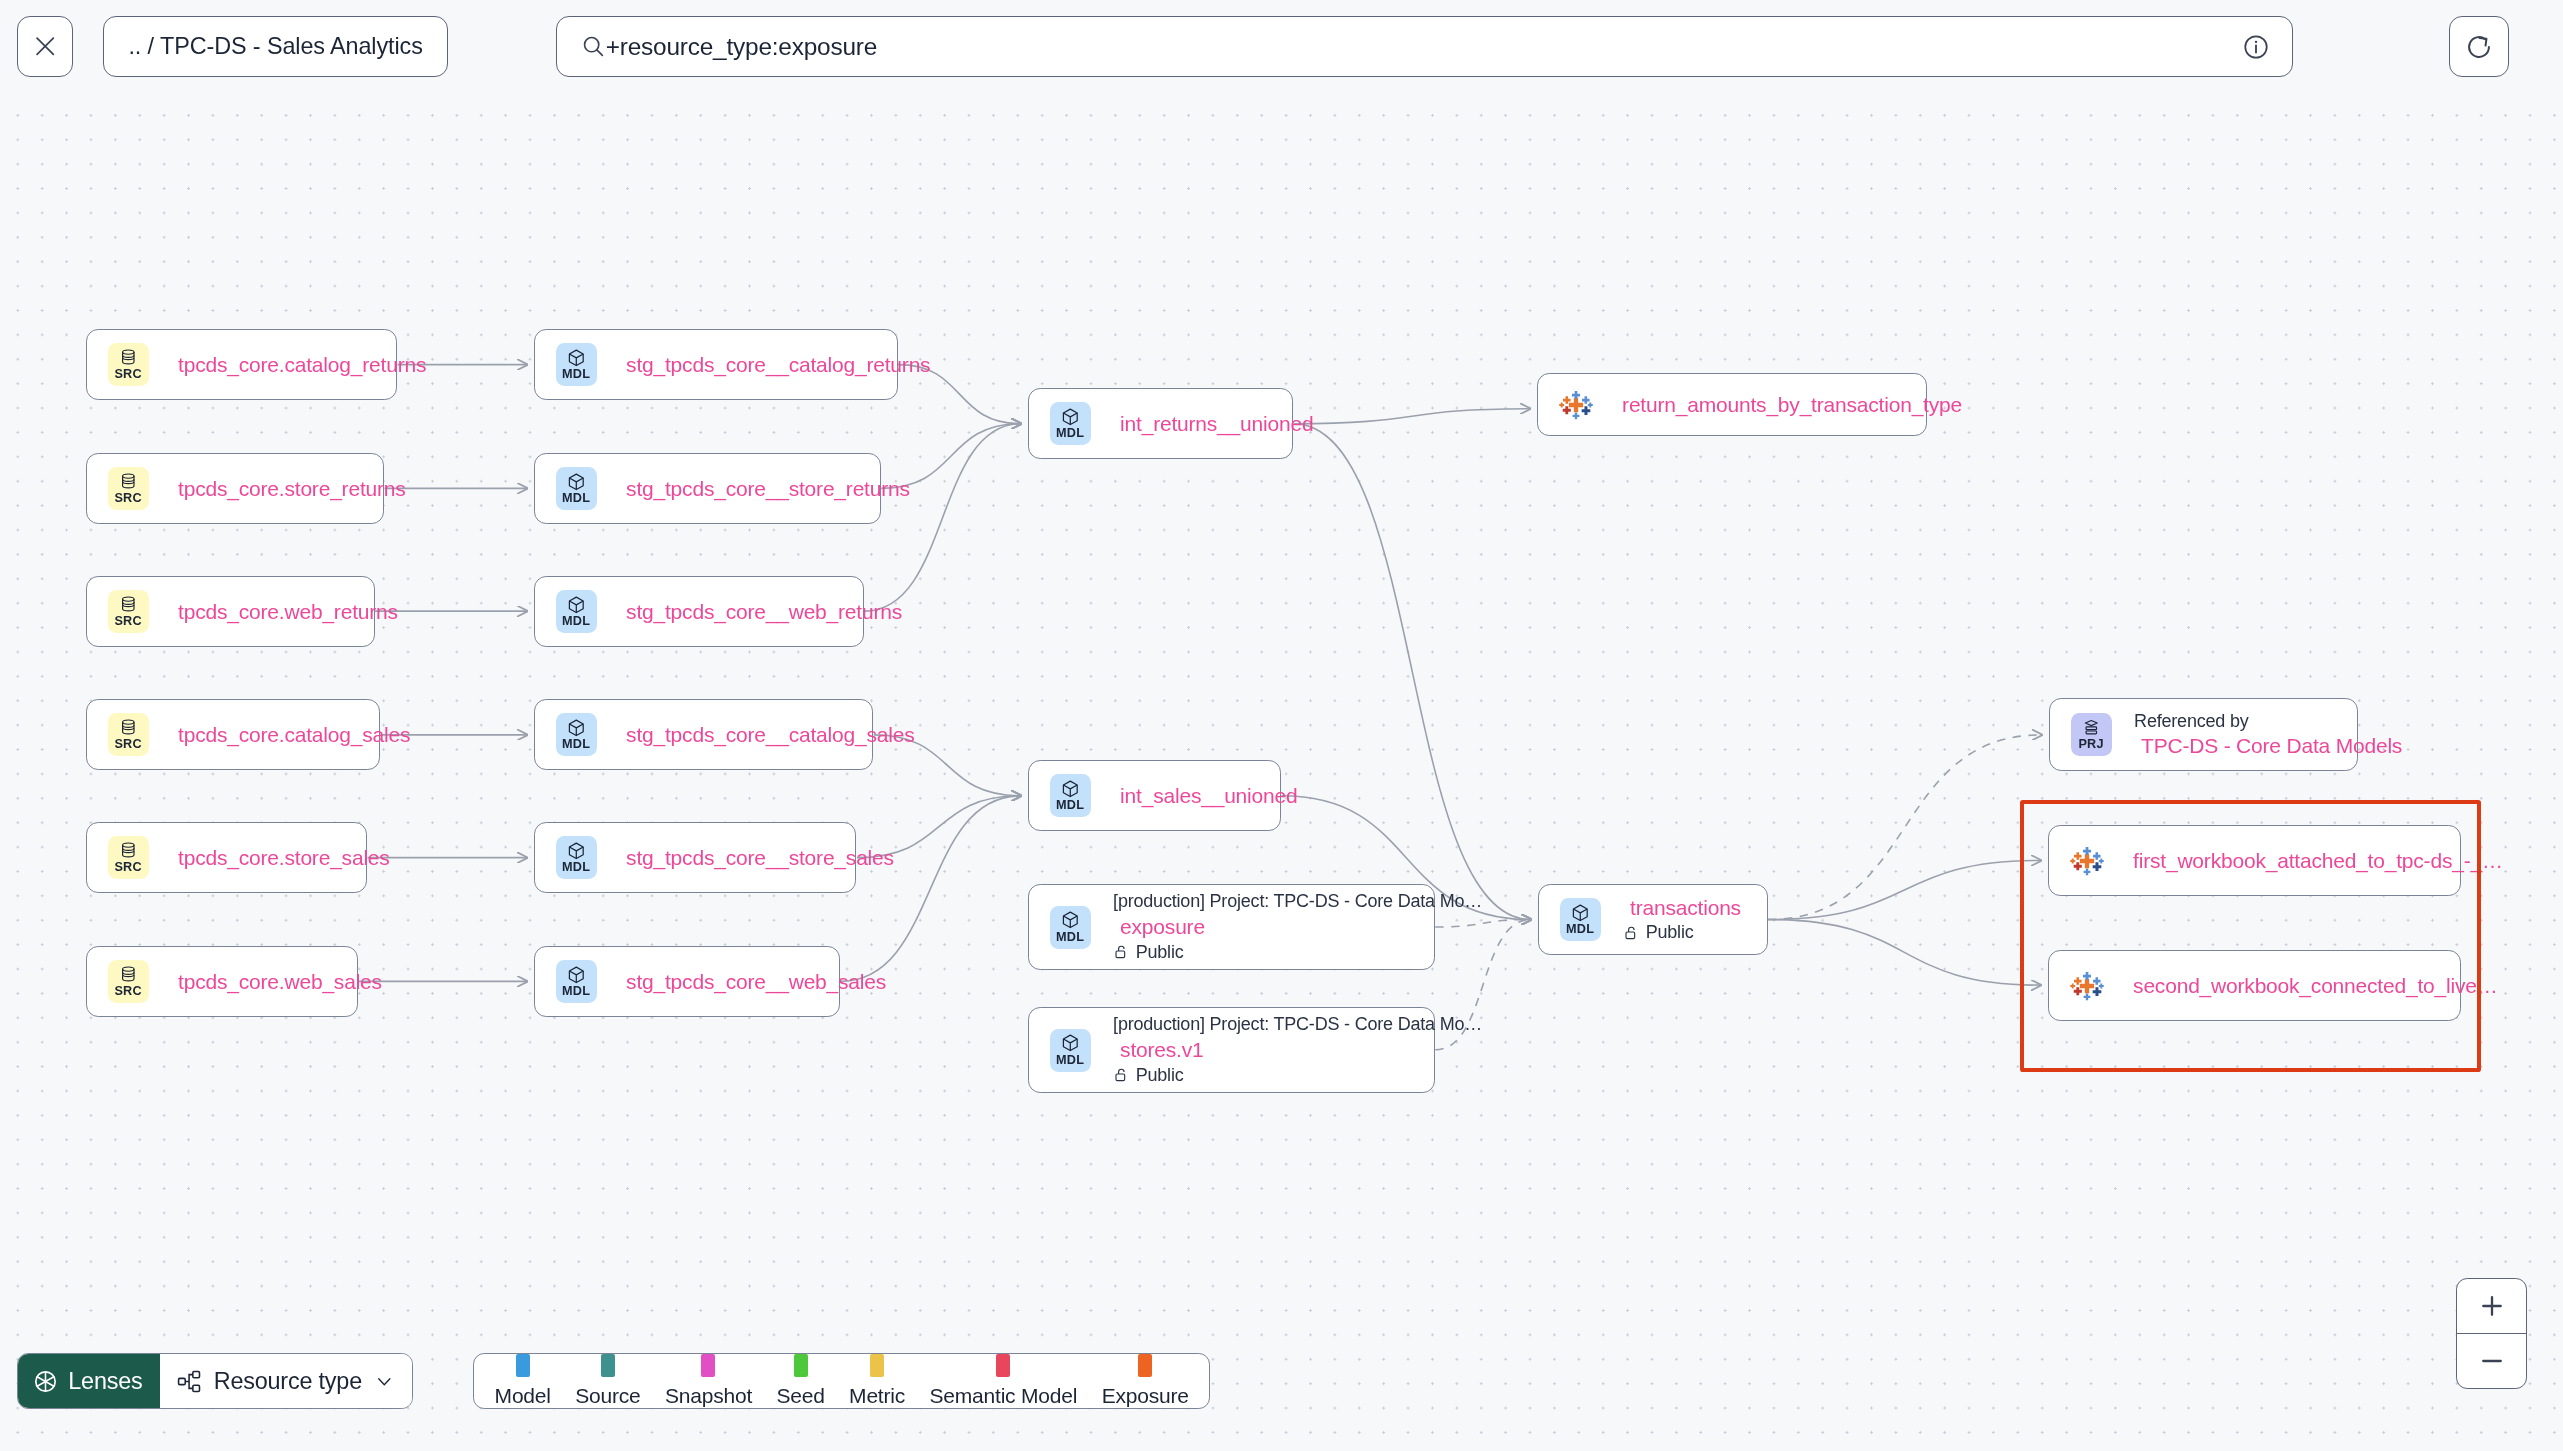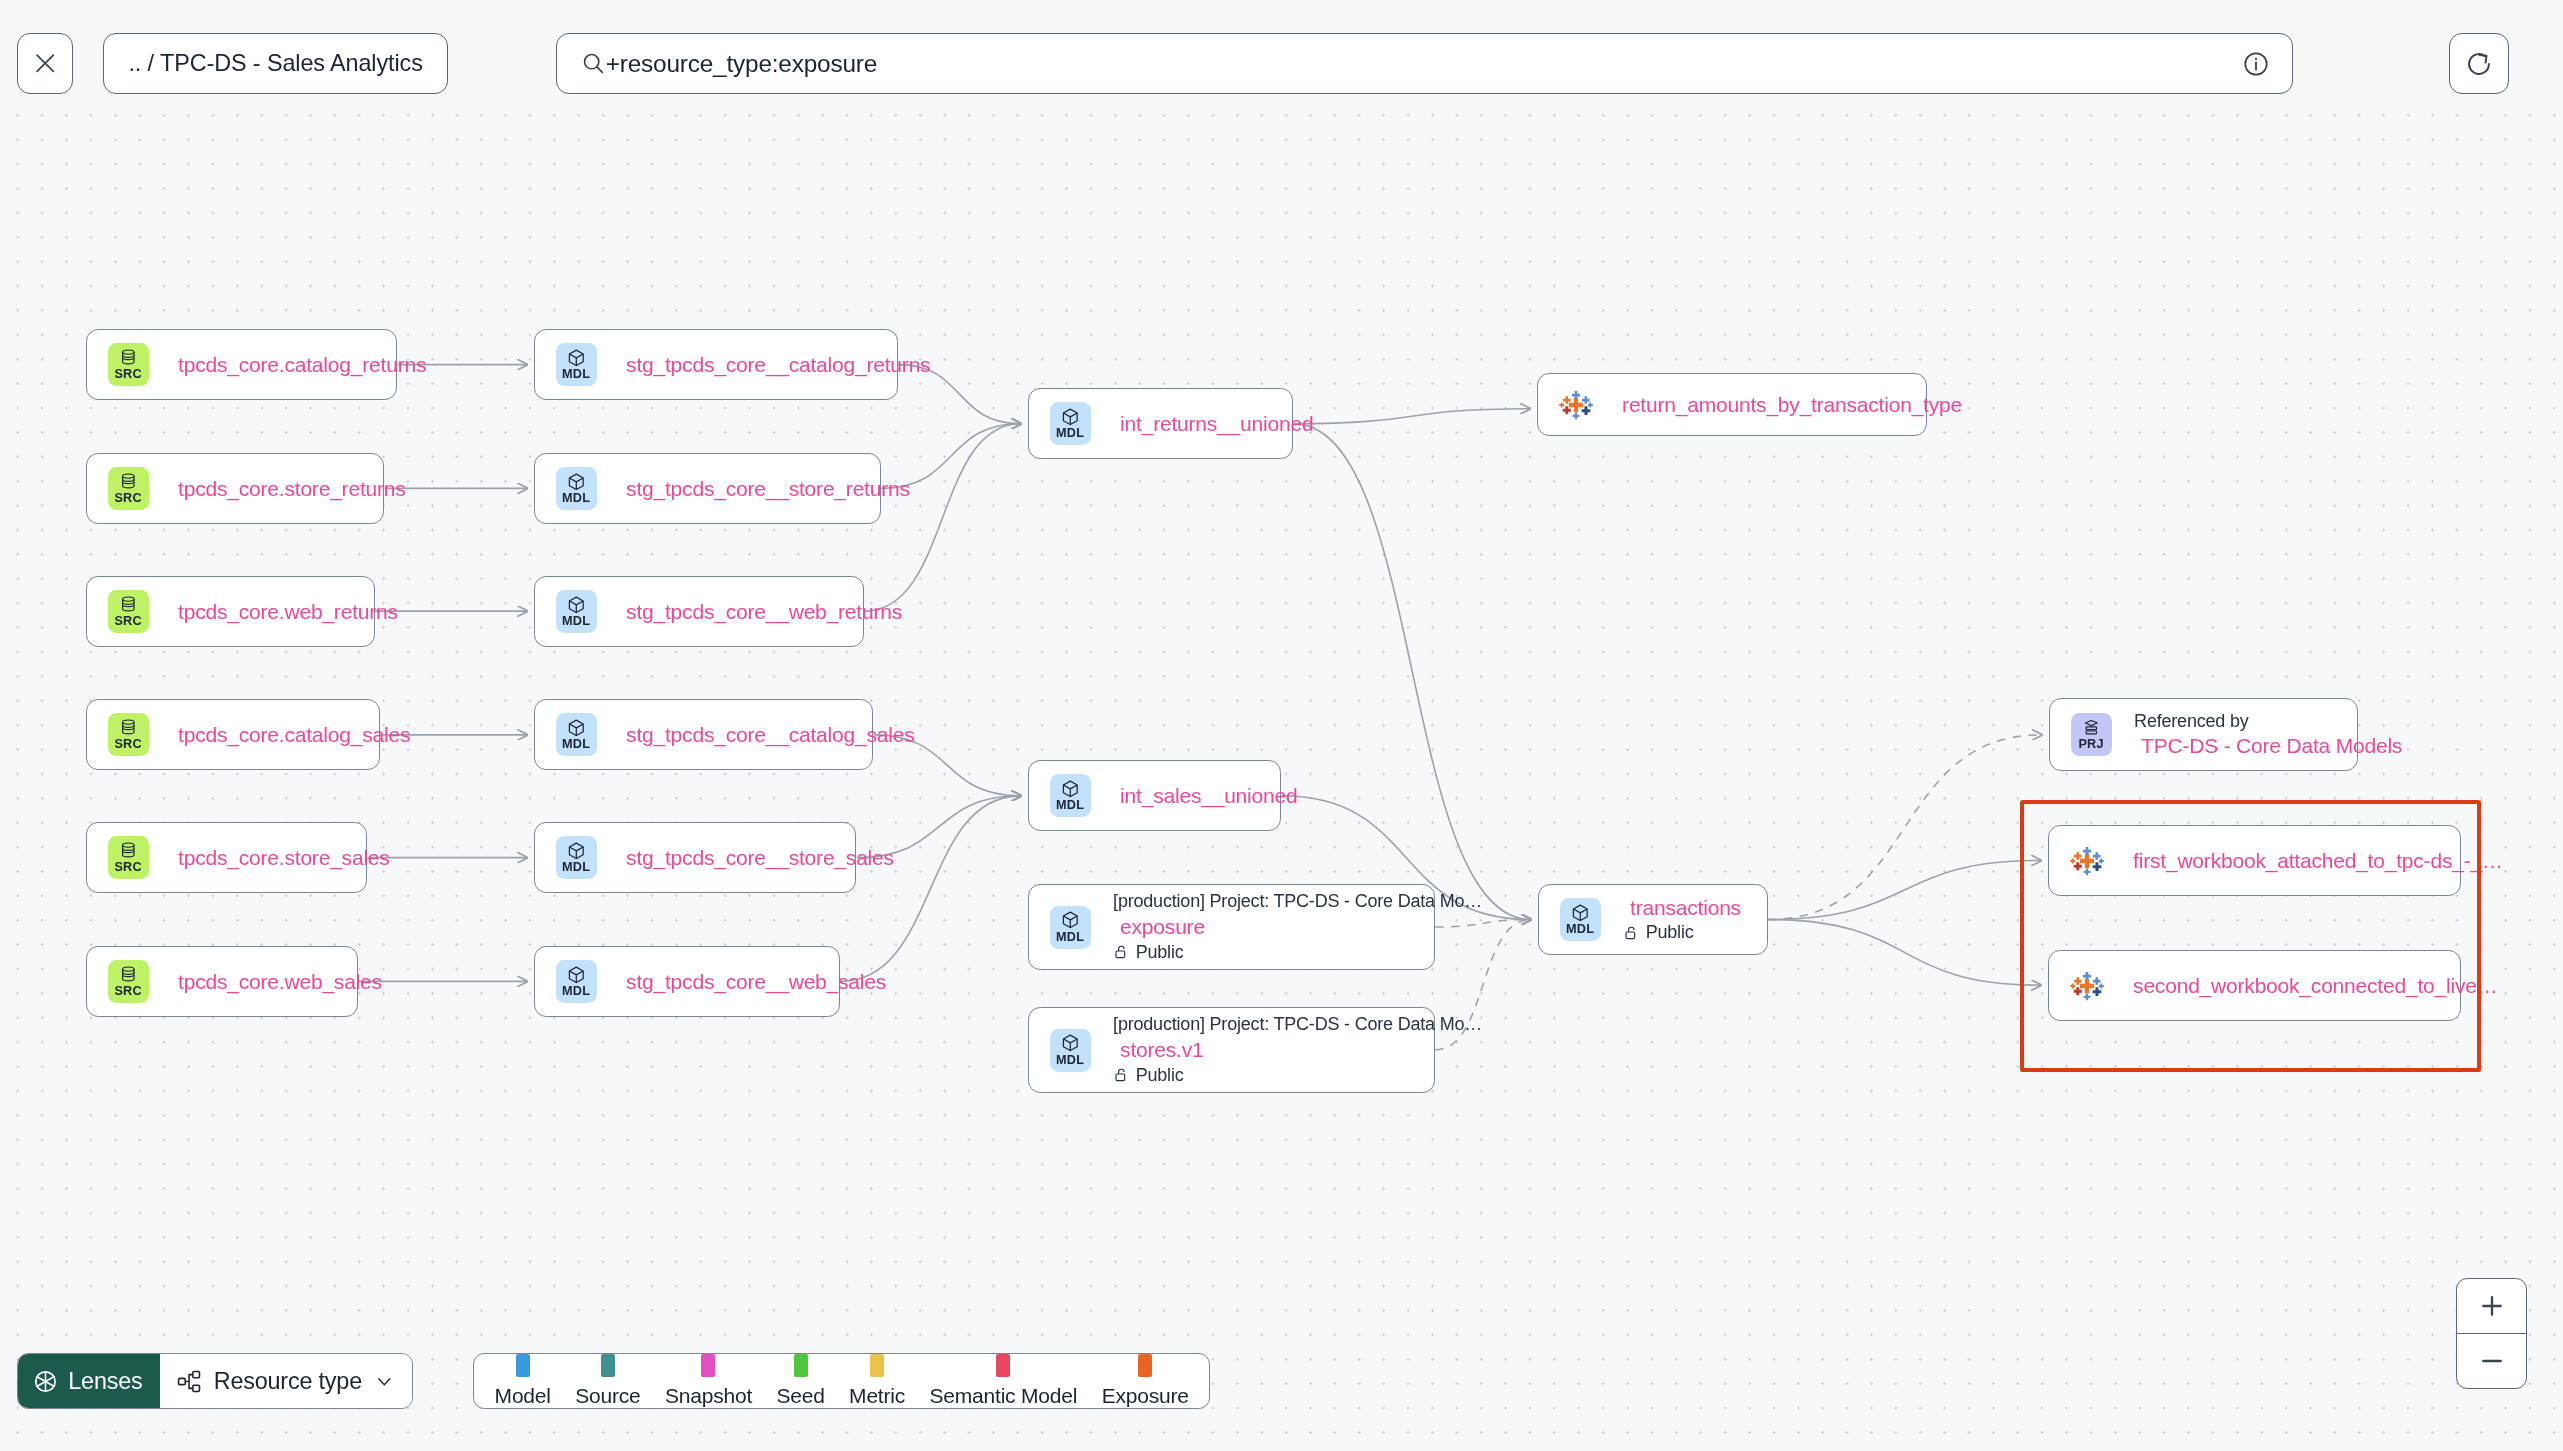--- a/index.html
+++ b/index.html
@@ -27,21 +27,20 @@
     background: #f7f8fa;
     z-index: 40;
   }
   .tb-btn {
     position: absolute;
     background: #ffffff;
     border: 1.5px solid #5b6478;
     border-radius: 13px;
     display: flex; align-items: center; justify-content: center;
     cursor: pointer;
-    margin-top: 17px;
   }
   #close-btn { left: 17px; top: 16px; width: 56px; height: 61px; }
   #breadcrumb-btn {
     left: 103px; top: 16px; height: 61px; padding: 0 24.4px;
     font-size: 23.4px; color: #1c2536; letter-spacing: -0.1px;
     white-space: nowrap;
   }
   #search-box {
     left: 556px; top: 16px; width: 1737px; height: 61px;
     justify-content: flex-start; padding: 0 22.5px 0 24.4px;
@@ -65,21 +64,21 @@
     z-index: 20;
   }
   .node .badge {
     width: 41px; height: 43px;
     border-radius: 8.4px;
     display: flex; flex-direction: column;
     align-items: center; justify-content: center;
     flex: 0 0 auto;
     gap: 0px;
   }
-  .badge.src { background: #bef264; }
+  .badge.src { background: #fef9c3; }
   .badge.mdl { background: #c3e1fb; }
   .badge.prj { background: #c3c7f5; }
   .badge .btxt {
     font-size: 12.7px; font-weight: 600; color: #1c2536;
     letter-spacing: 0.2px; line-height: 1; margin-top: 0.9px;
   }
   .node .labels { display: flex; flex-direction: column; gap: 2.8px; min-width: 0; }
   .node .title {
     font-size: 21px; color: #ec4899; white-space: nowrap;
     letter-spacing: -0.2px;

